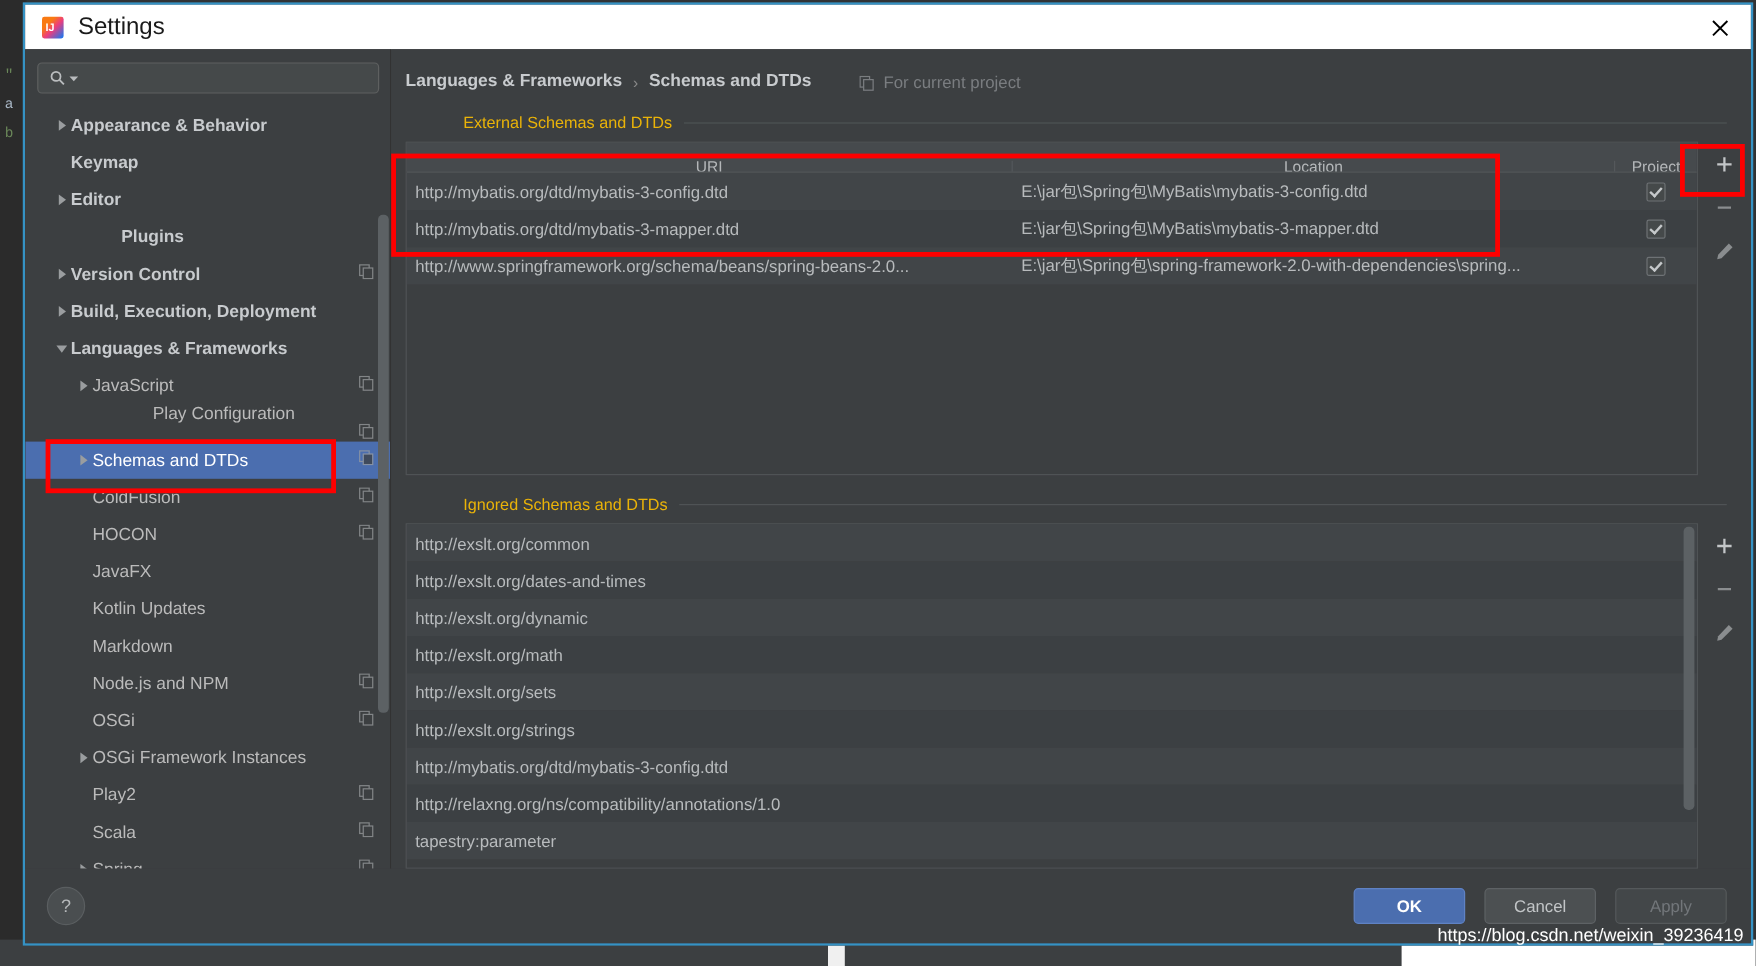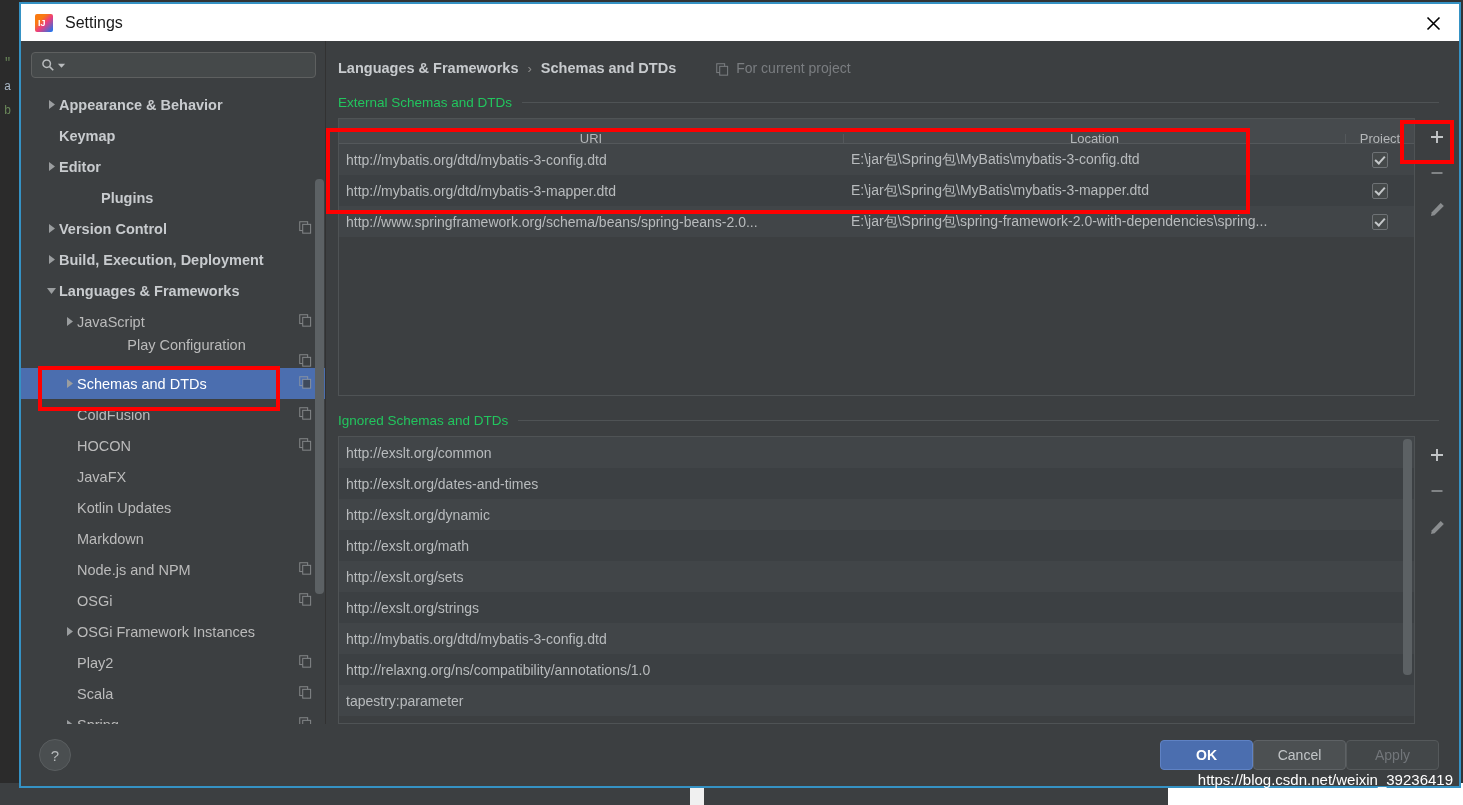--- a/index.html
+++ b/index.html
@@ -85,21 +85,21 @@
     position: absolute;
     left: 3px; top: 2px;
     font-size: 9px;
     font-weight: bold;
     color: #ffffff;
     font-family: "Liberation Sans", sans-serif;
     line-height: 14px;
   }
   #title-text {
     margin-left: 12px;
-    font-size: 16px;
+    font-size: 20px;
     color: #1a1a1a;
     font-family: "Liberation Sans", sans-serif;
   }
   #close-button {
     position: absolute;
     right: 12px;
     top: 6px;
     width: 28px; height: 26px;
     display: flex;
     align-items: center;
@@ -239,22 +239,23 @@
   .section-label-row {
     display: flex;
     align-items: center;
     gap: 10px;
     padding: 0 20px 0 12px;
     margin-top: 17px;
     flex: 0 0 auto;
   }
   .section-label {
     font-size: 13.5px;
-    color: #22c55e;
+    color: #eab308;
     white-space: nowrap;
+    margin-left: 48px;
   }
   .section-rule {
     flex: 1 1 auto;
     height: 1px;
     background: #4f5355;
   }
 
   
   #external-wrap {
     display: flex;
@@ -402,21 +403,21 @@
     display: flex;
     align-items: center;
     justify-content: center;
     color: #b6b9bb;
     font-size: 15px;
     cursor: pointer;
   }
   #footer-buttons {
     margin-left: auto;
     display: flex;
-    gap: 0;
+    gap: 16px;
   }
   .dlg-btn {
     min-width: 93px;
     height: 30px;
     border-radius: 4px;
     font-size: 14px;
     display: flex;
     align-items: center;
     justify-content: center;
     box-sizing: border-box;

